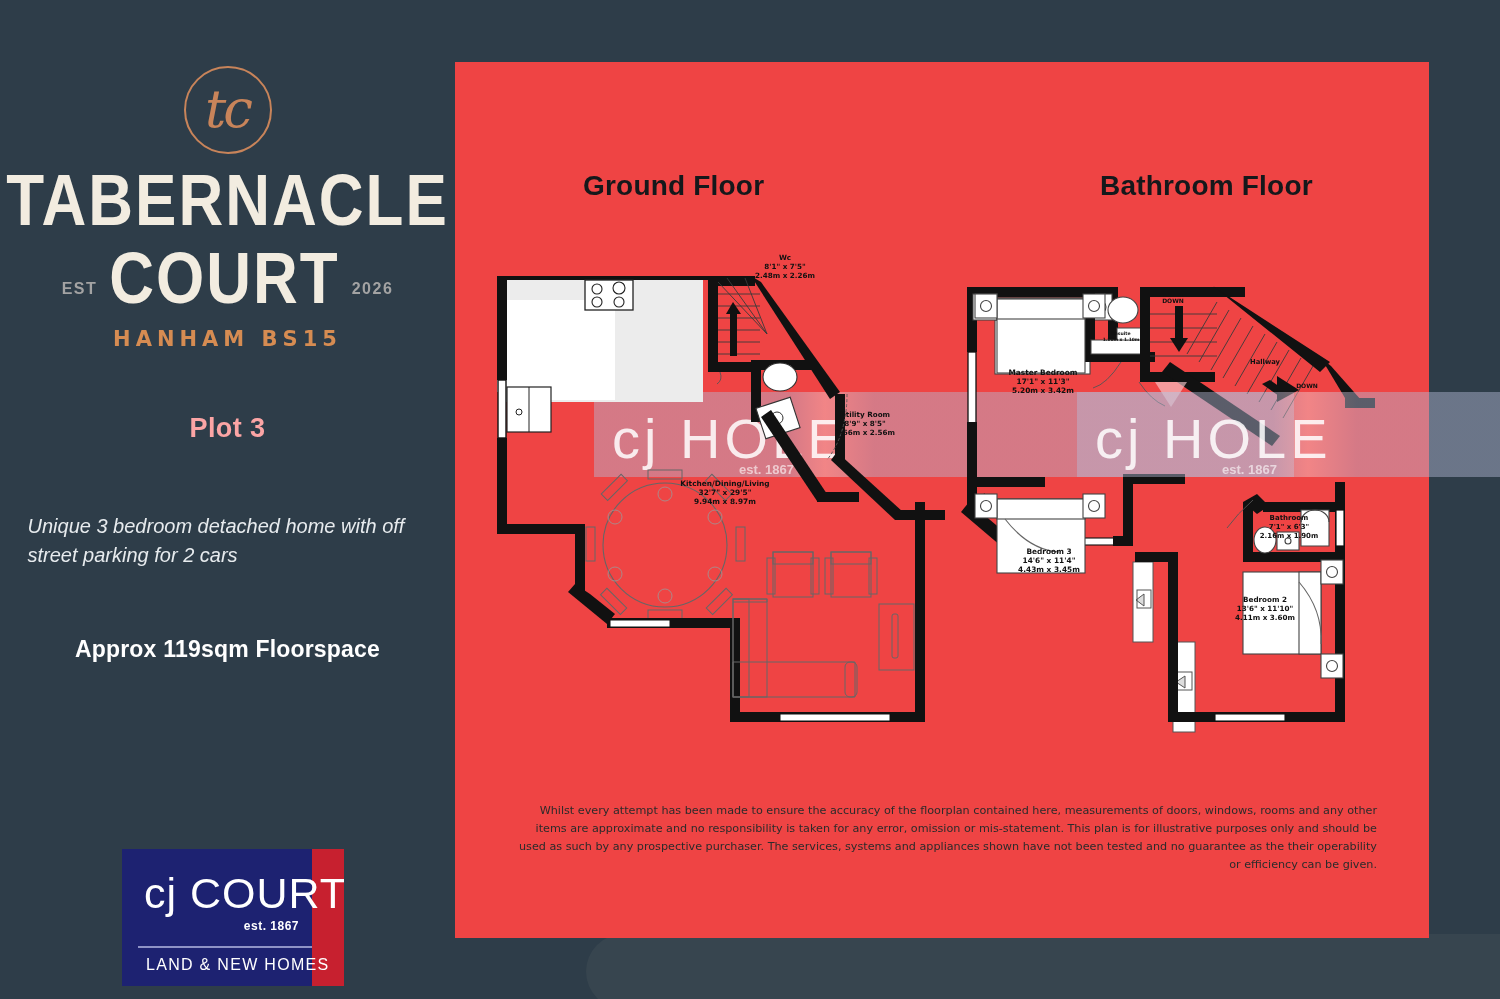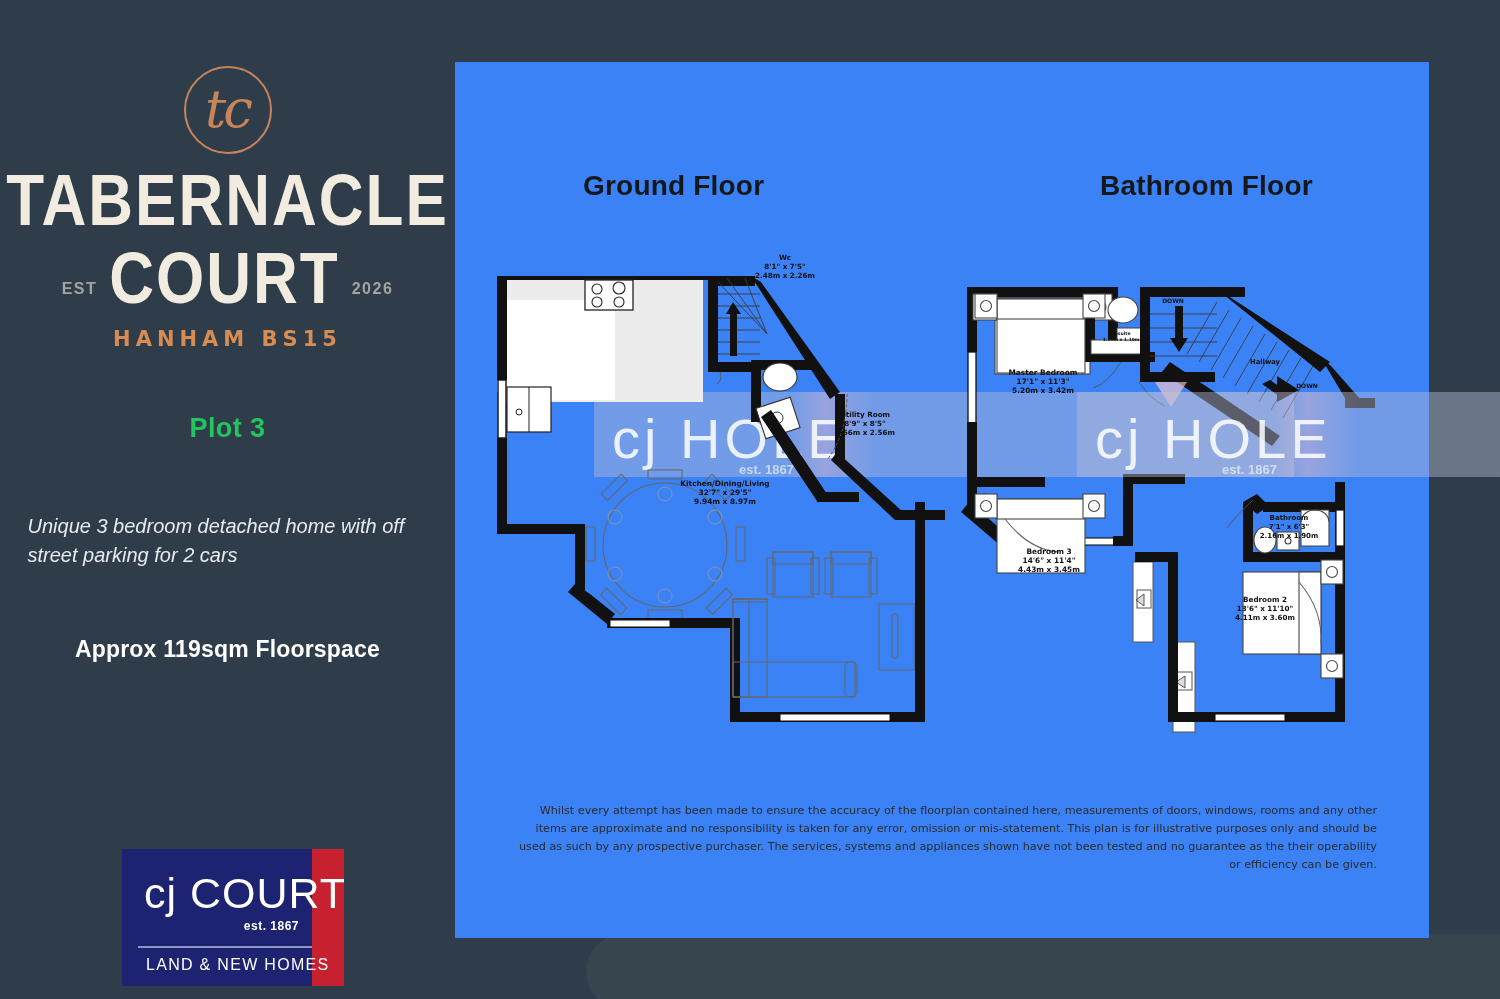--- a/index.html
+++ b/index.html
@@ -63,21 +63,21 @@
     line-height: 0.96; transform: scaleY(1.18);
   }
   .brand-loc {
     margin-top: 20px;
     color: #d68c52; font-size: 21px; font-weight: bold;
     letter-spacing: 5px;
     font-family: "DejaVu Sans", sans-serif;
   }
   .plot-title {
     margin-top: 62px;
-    color: #22c55e; font-size: 27px; font-weight: bold;
+    color: #fca5a5; font-size: 27px; font-weight: bold;
     letter-spacing: 0.4px;
   }
   .plot-desc {
     margin-top: 68px;
     color: #e7ebee; font-size: 20px; font-style: italic;
     text-align: left; line-height: 1.45; width: 400px;
   }
   .plot-area {
     margin-top: 66px;
     color: #ffffff; font-size: 23px; font-weight: bold;
@@ -120,21 +120,21 @@
     width: 914px; height: 75px;
     background: #37454f;
     border-top-left-radius: 40px;
     border-bottom-left-radius: 40px;
   }
 
   
   .canvas {
     position: absolute; left: 455px; top: 62px;
     width: 974px; height: 876px;
-    background: #3b82f6;
+    background: #ef4444;
   }
 
   .floor-title {
     position: absolute;
     font-size: 28px; font-weight: bold; color: #15181b;
     letter-spacing: 0.2px;
   }
   #title-ground { left: 128px; top: 108px; }
   #title-entrance { left: 645px; top: 108px; }
 

